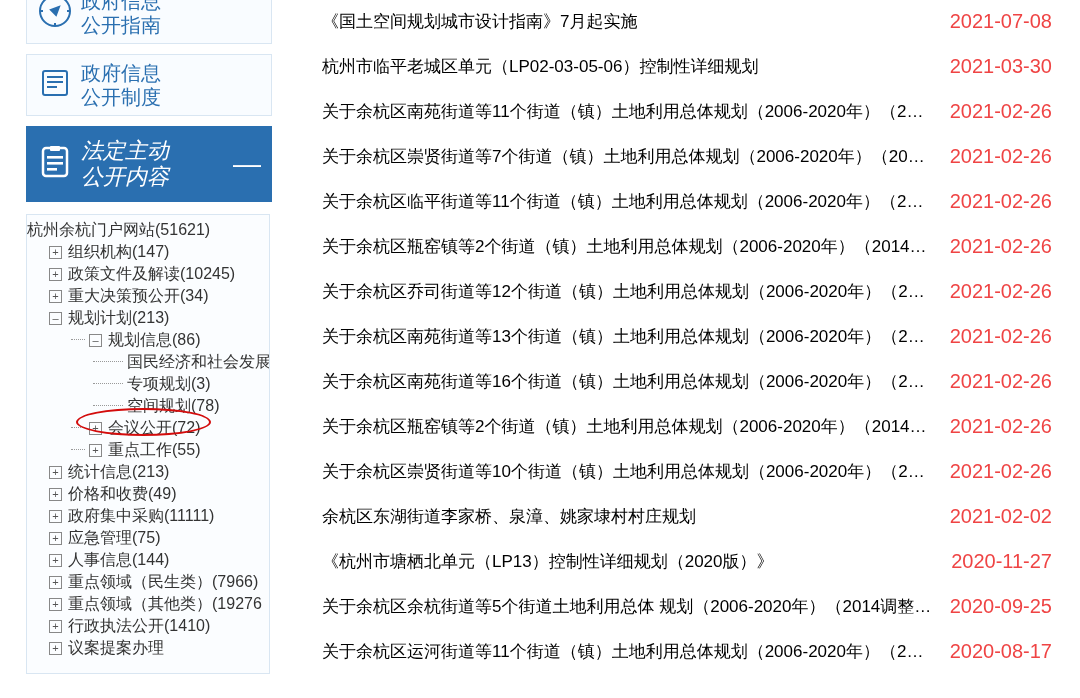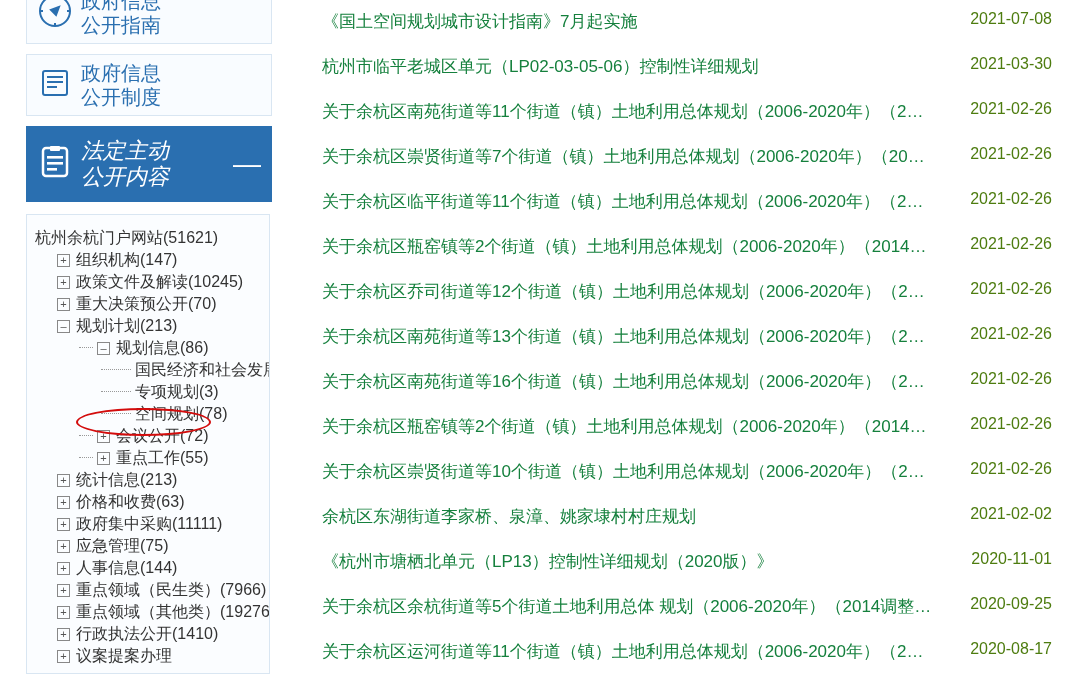--- a/index.html
+++ b/index.html
@@ -57,21 +57,21 @@
     width:244px;
     overflow-y:auto;
     overflow-x:hidden;
     position:relative;
   }
 
   .tree-panel::-webkit-scrollbar { width:14px; }
   .tree-panel::-webkit-scrollbar-track { background:#f0f0f0; }
   .tree-panel::-webkit-scrollbar-thumb { background:#c1c1c1; }
 
-  ul.tree { list-style:none; margin:8px; padding:4px 0; font-size:16px; color:#333; }
+  ul.tree { list-style:none; margin:0; padding:4px 0; font-size:16px; color:#333; }
   ul.tree ul { list-style:none; margin:0; padding-left:22px; }
   li.node { position:relative; white-space:nowrap; line-height:22px; padding:0; }
   .toggle {
     display:inline-block; width:13px; height:13px; border:1px solid #888;
     font-size:11px; line-height:11px; text-align:center; color:#555;
     margin-right:6px; vertical-align:1px;
   }
   .dash {
     display:inline-block; width:14px; border-top:1px dotted #999;
     vertical-align:5px; margin-right:4px;
@@ -98,27 +98,27 @@
     color:#333;
   }
   .article {
     display:flex;
     justify-content:space-between;
     align-items:flex-start;
     margin-bottom:22px;
   }
   .article:last-child { margin-bottom:0; }
   .article .title {
-    color:#15803d;
+    color:#000000;
     max-width:610px;
     overflow:hidden;
     white-space:nowrap;
     text-overflow:ellipsis;
   }
-  .article .date { color:#4d7c0f; font-size:16px; white-space:nowrap; }
+  .article .date { color:#ef4444; font-size:20px; white-space:nowrap; }
 </style>
 </head>
 <body>
 
 <div class="container">
 
   <div class="sidebar">
 
     <div class="card" style="margin-top:-18px;">
       <span class="card-icon-wrap">
@@ -163,34 +163,34 @@
       </span>
       <span class="minus-icon">—</span>
     </div>
 
     <div class="tree-panel">
       <ul class="tree" id="tree-root">
           <li class="node"><span class="label">杭州余杭门户网站(51621)</span></li>
           <ul>
             <li class="node"><span class="toggle">+</span><span class="label">组织机构(147)</span></li>
             <li class="node"><span class="toggle">+</span><span class="label">政策文件及解读(10245)</span></li>
-            <li class="node"><span class="toggle">+</span><span class="label">重大决策预公开(70)</span></li>
+            <li class="node"><span class="toggle">+</span><span class="label">重大决策预公开(34)</span></li>
             <li class="node"><span class="toggle">–</span><span class="label">规划计划(213)</span></li>
             <ul>
               <li class="node"><span class="dash"></span><span class="toggle">–</span><span class="label">规划信息(86)</span></li>
               <ul>
                 <li class="node branch-deep"><span class="dash"></span><span class="label">国民经济和社会发展规</span></li>
                 <li class="node branch-deep"><span class="dash"></span><span class="label">专项规划(3)</span></li>
                 <li class="node branch-deep"><span class="dash"></span><span class="label">空间规划(78)</span></li>
               </ul>
               <li class="node"><span class="dash"></span><span class="toggle">+</span><span class="label">会议公开(72)</span></li>
               <li class="node"><span class="dash"></span><span class="toggle">+</span><span class="label">重点工作(55)</span></li>
             </ul>
             <li class="node"><span class="toggle">+</span><span class="label">统计信息(213)</span></li>
-            <li class="node"><span class="toggle">+</span><span class="label">价格和收费(63)</span></li>
+            <li class="node"><span class="toggle">+</span><span class="label">价格和收费(49)</span></li>
             <li class="node"><span class="toggle">+</span><span class="label">政府集中采购(11111)</span></li>
             <li class="node"><span class="toggle">+</span><span class="label">应急管理(75)</span></li>
             <li class="node"><span class="toggle">+</span><span class="label">人事信息(144)</span></li>
             <li class="node"><span class="toggle">+</span><span class="label">重点领域（民生类）(7966)</span></li>
             <li class="node"><span class="toggle">+</span><span class="label">重点领域（其他类）(19276</span></li>
             <li class="node"><span class="toggle">+</span><span class="label">行政执法公开(1410)</span></li>
             <li class="node"><span class="toggle">+</span><span class="label">议案提案办理</span></li>
           </ul>
         </ul>
     </div>
@@ -242,21 +242,21 @@
       <div class="article">
         <div class="title">关于余杭区崇贤街道等10个街道（镇）土地利用总体规划（2006-2020年）（2014调整...</div>
         <div class="date">2021-02-26</div>
       </div>
       <div class="article">
         <div class="title">余杭区东湖街道李家桥、泉漳、姚家埭村村庄规划</div>
         <div class="date">2021-02-02</div>
       </div>
       <div class="article">
         <div class="title">《杭州市塘栖北单元（LP13）控制性详细规划（2020版）》</div>
-        <div class="date">2020-11-01</div>
+        <div class="date">2020-11-27</div>
       </div>
       <div class="article">
         <div class="title">关于余杭区余杭街道等5个街道土地利用总体 规划（2006-2020年）（2014调整完善版...</div>
         <div class="date">2020-09-25</div>
       </div>
       <div class="article">
         <div class="title">关于余杭区运河街道等11个街道（镇）土地利用总体规划（2006-2020年）（2014调整...</div>
         <div class="date">2020-08-17</div>
       </div>
     </div>

